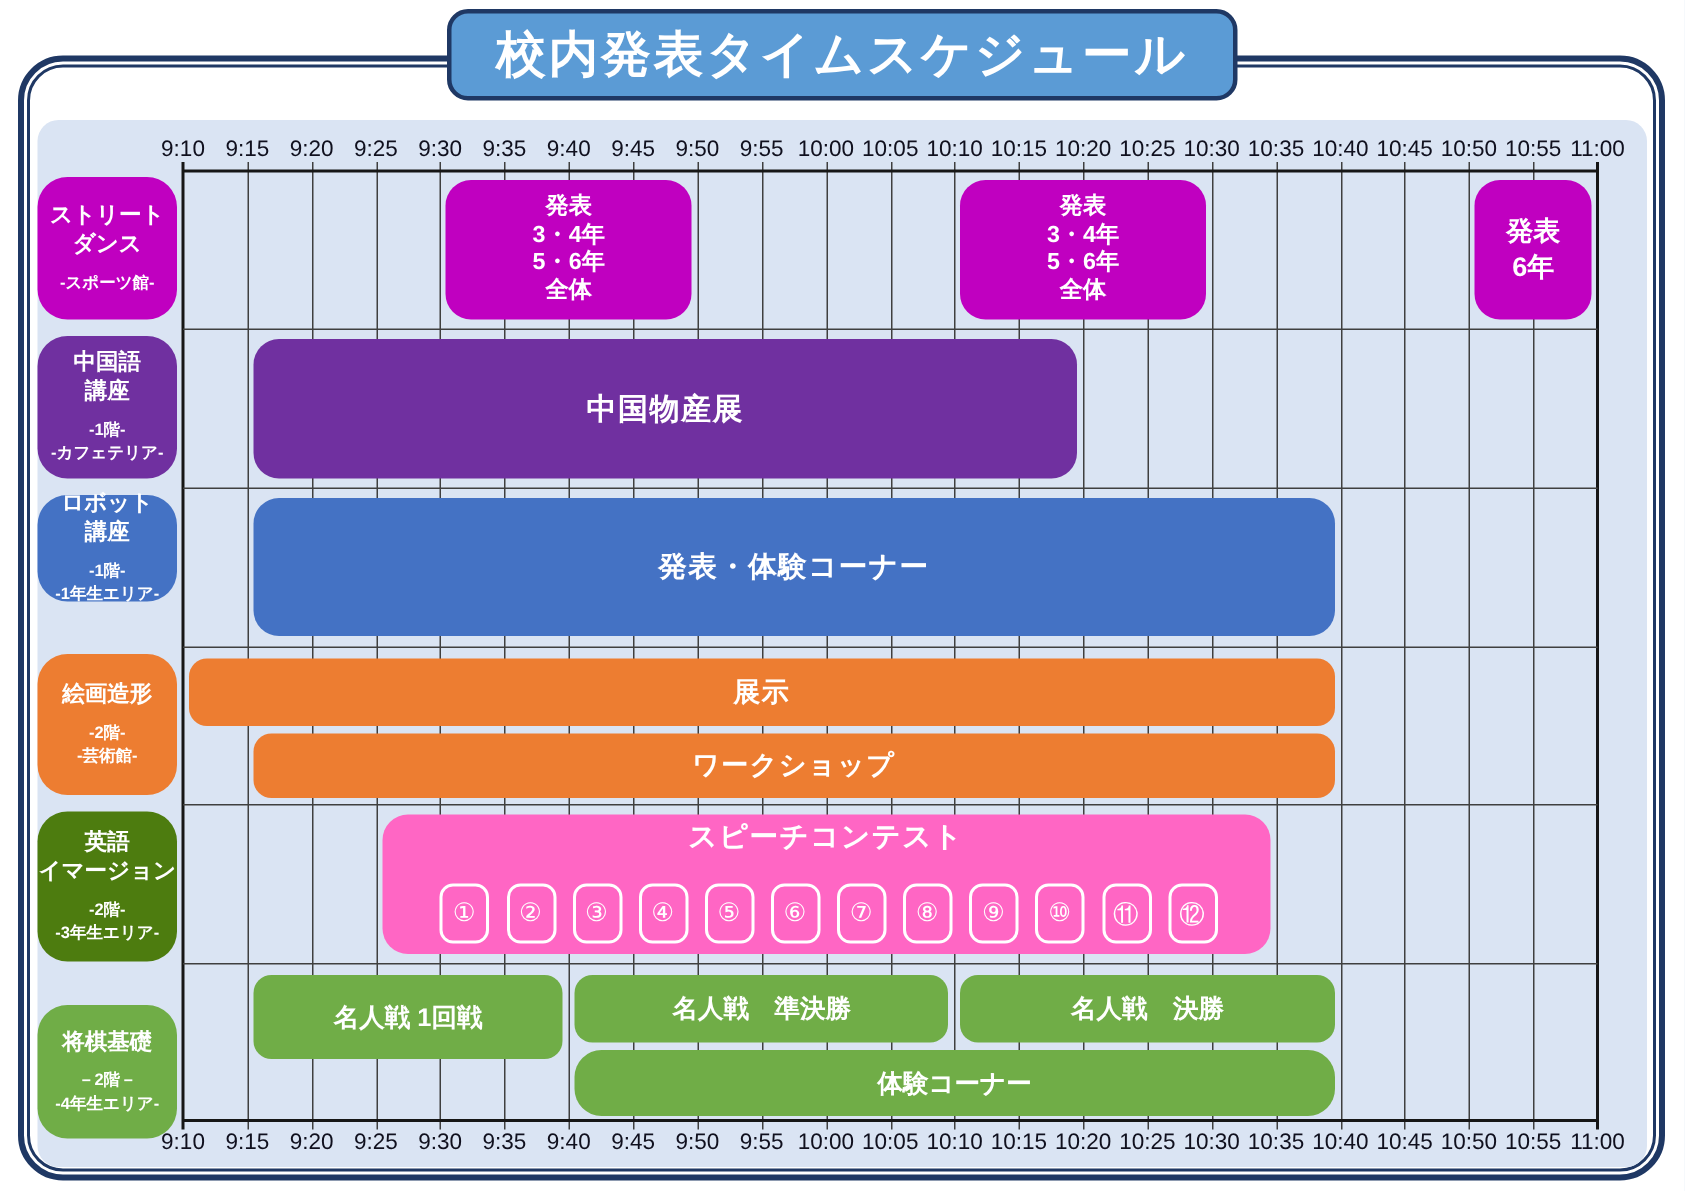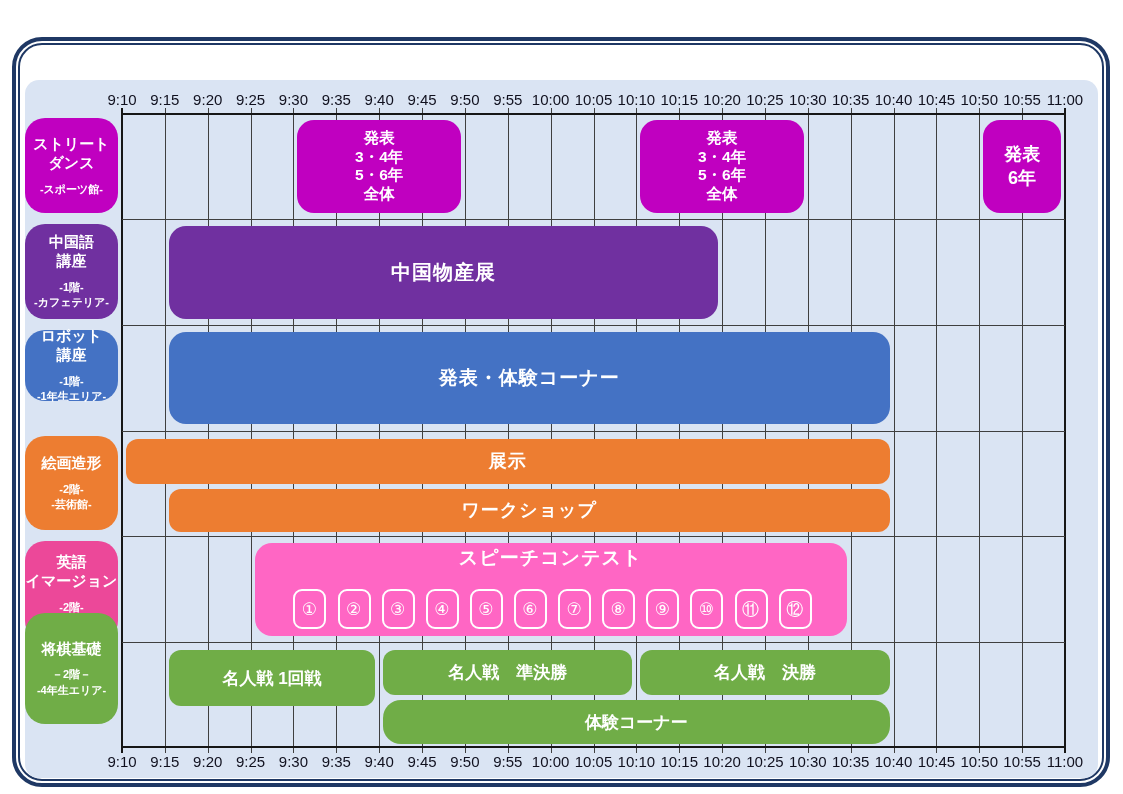--- a/index.html
+++ b/index.html
@@ -42,20 +42,21 @@
         display:flex;align-items:center;justify-content:center;}
 </style>
 </head>
 <body>
 
 <div id="page">
   <div id="card">
     <div id="card-inner"></div>
   </div>
   <div id="panel"></div>
+  <div id="title">校内発表タイムスケジュール</div>
   <div id="axis-top">
       <div class="time-label" style="left: 122px;">9:10</div>
       <div class="time-label" style="left: 164.864px;">9:15</div>
       <div class="time-label" style="left: 207.727px;">9:20</div>
       <div class="time-label" style="left: 250.591px;">9:25</div>
       <div class="time-label" style="left: 293.455px;">9:30</div>
       <div class="time-label" style="left: 336.318px;">9:35</div>
       <div class="time-label" style="left: 379.182px;">9:40</div>
       <div class="time-label" style="left: 422.045px;">9:45</div>
       <div class="time-label" style="left: 464.909px;">9:50</div>
@@ -138,31 +139,31 @@
       </div>
       <div class="row-label" style="top: 435.5px; height: 94.8333px; background: rgb(237, 125, 49);">
         <div class="main">
           <div>絵画造形</div>
         </div>
         <div class="sub">
           <div>-2階-</div>
           <div>-芸術館-</div>
         </div>
       </div>
-      <div class="row-label" style="top: 541.333px; height: 100px; background: #ec4899;">
+      <div class="row-label" style="top: 541.333px; height: 100px; background: #4d7c0f;">
         <div class="main">
           <div>英語</div>
           <div>イマージョン</div>
         </div>
         <div class="sub">
           <div>-2階-</div>
           <div>-3年生エリア-</div>
         </div>
       </div>
-      <div class="row-label" style="top: 613px; height: 111px; background: rgb(112, 173, 71);">
+      <div class="row-label" style="top: 670px; height: 89px; background: rgb(112, 173, 71);">
         <div class="main">
           <div>将棋基礎</div>
         </div>
         <div class="sub">
           <div>－2階－</div>
           <div>-4年生エリア-</div>
         </div>
       </div>
     </div>
   <div id="bars">

